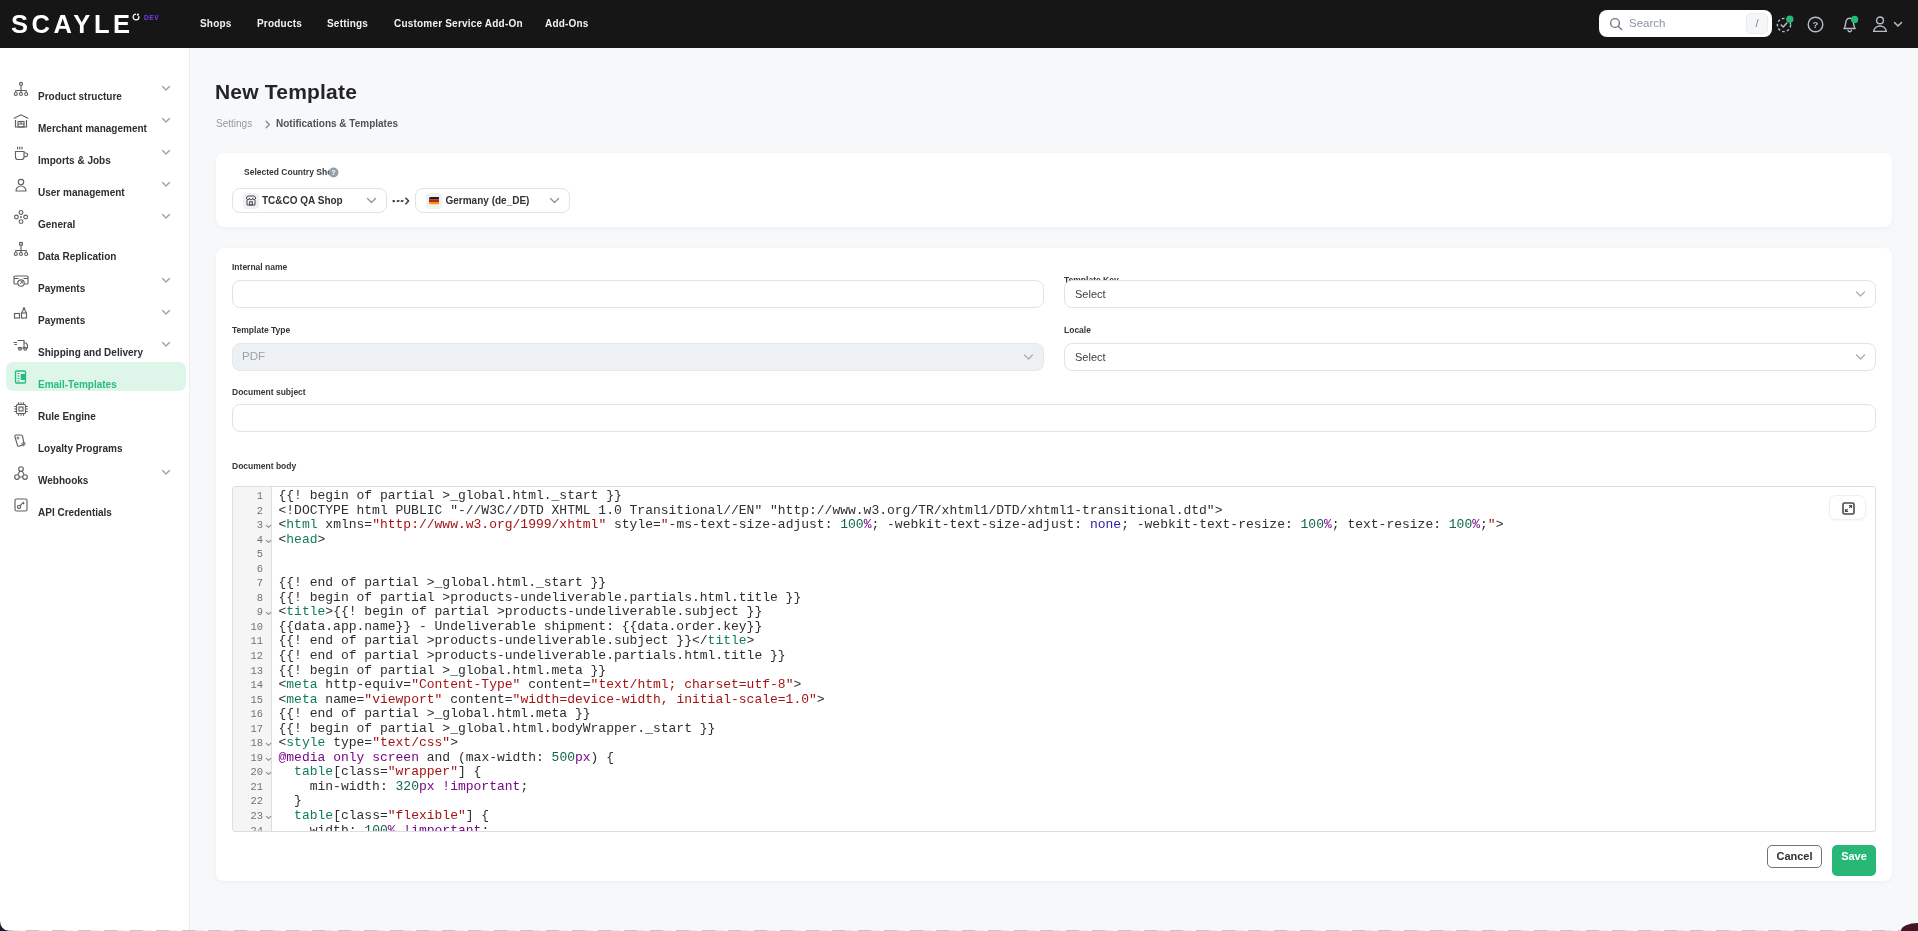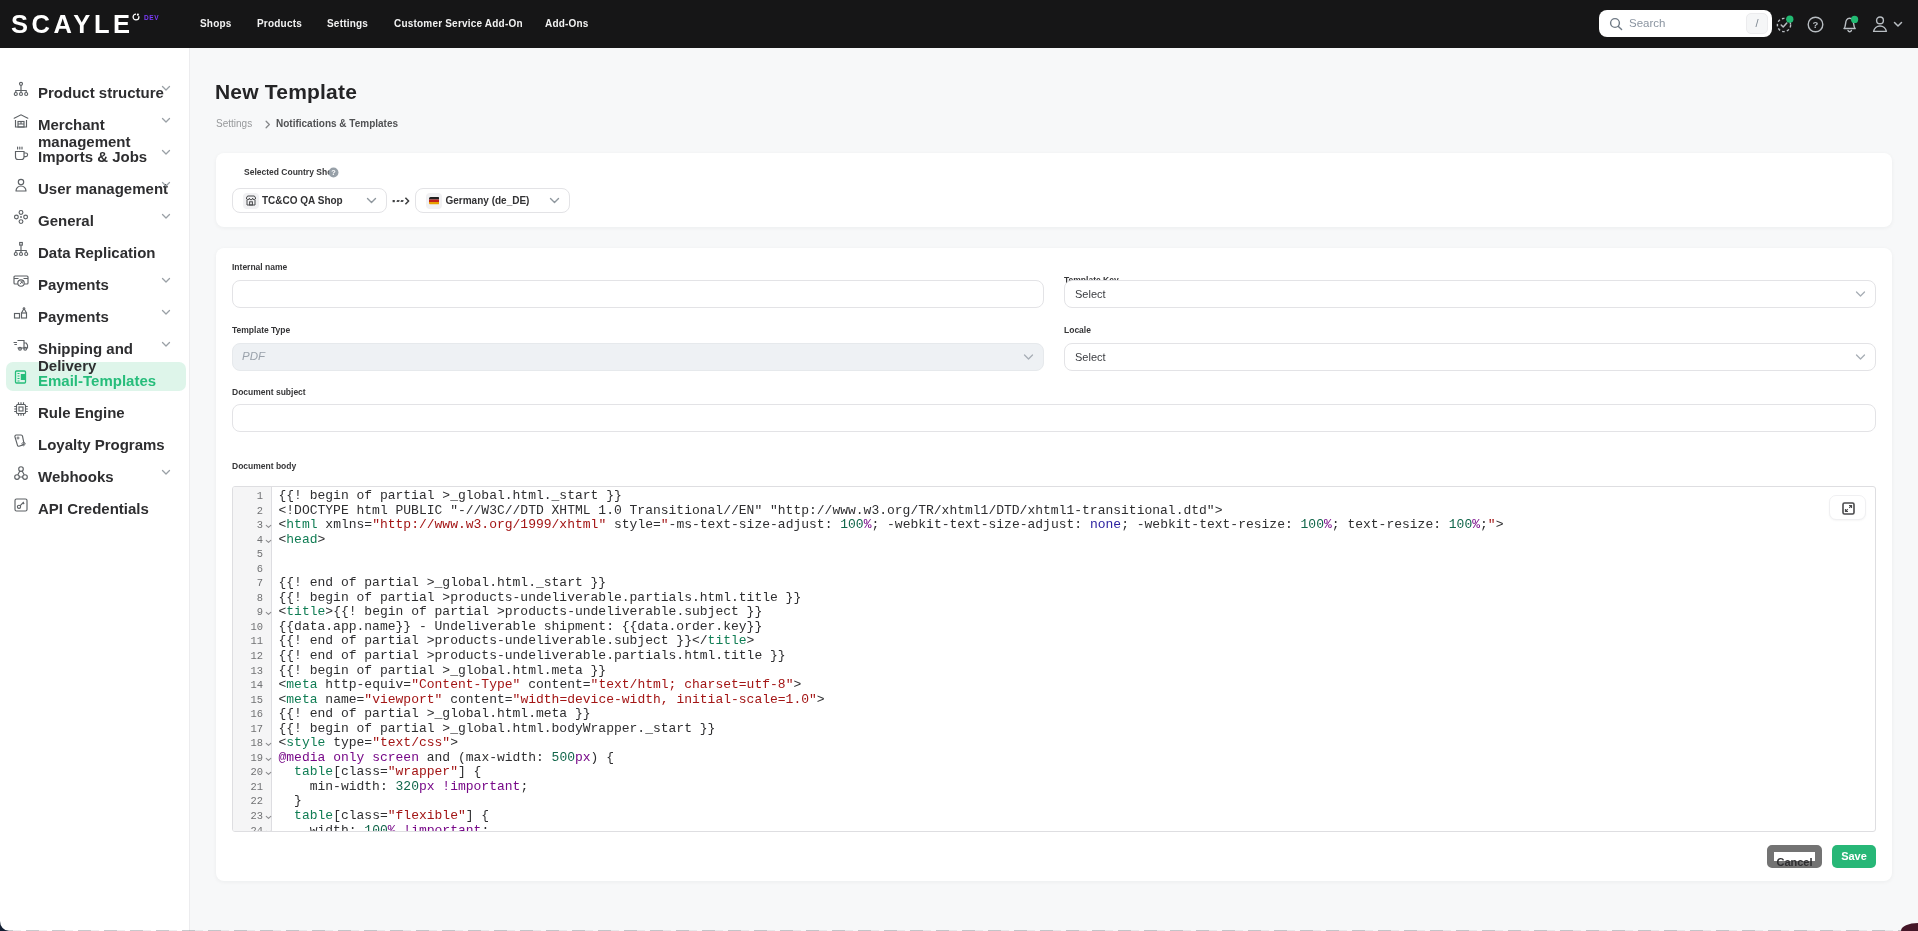--- a/index.html
+++ b/index.html
@@ -15,59 +15,59 @@
 .nav { position:absolute; top:0; height:48px; line-height:48px; color:#f2f2f2; font-size:10px; font-weight:700; letter-spacing:0.2px; }
 #search { position:absolute; left:1587px; top:10px; width:173px; height:27px; background:#fff; border-radius:8px;margin-left:12px; }
 #search .ph { position:absolute; left:30px; top:7px; font-size:11.5px; color:#8a94a0; }
 #slash { position:absolute; left:147px; top:3px; width:22px; height:21px; background:#f5f6f7; border:1px solid #ececee; border-radius:5px; color:#7d8791; font-size:11px; text-align:center; line-height:19px; }
 .hicon { position:absolute; top:15px; }
 
 
 #sidebar { position:absolute; left:0; top:48px; width:190px; height:883px; background:#fff; border-right:1px solid #ececee; }
 .mi { position:absolute; left:0; width:190px; height:32px; }
 .mi .ictn { position:absolute; left:13px; top:8px; width:16px; height:16px; }
-.mi .lbl { position:absolute; left:38px; top:11px; font-size:15px; font-weight:700; color:#2e2e30; }
+.mi .lbl { position:absolute; left:38px; top:18px; font-size:10px; font-weight:700; color:#2e2e30; }
 .mi .chev { position:absolute; left:161px; top:12px; }
 #sel { position:absolute; left:5.5px; top:362px; width:180px; height:29px; background:#def5ea; border-radius:7px; }
 
 
 #h1 { position:absolute; left:215px; top:80.5px; font-size:21px; font-weight:700; color:#242426; letter-spacing:0.2px; line-height:1; }
 #bc { position:absolute; left:216px; top:118px; font-size:10px; color:#97999b; }
 #bc b { position:absolute; left:60px; top:0; color:#515254; font-weight:700; white-space:nowrap; }
 #bc .sep { position:absolute; left:46px; top:0.5px; }
 
 .card { position:absolute; left:216px; width:1676px; background:#fff; border-radius:8px; box-shadow:0 1px 4px rgba(25,30,40,0.05); }
 #card1 { top:153px; height:74px; }
 #card2 { top:248px; height:633px; }
 
 .flabel { position:absolute; font-size:8.5px; font-weight:700; color:#363638; }
 .inp { position:absolute; background:#fff; border:1px solid #e3e3e6; border-radius:8px; height:28px; }
 .inp.dis { background:#eef1f4; border-color:#e6e9ec; }
 .sel-txt { position:absolute; left:13px; top:7px; font-size:11px; font-weight:400; color:#3b3d41; }
-.sel-txt.gray { color:#9aa2ab; font-weight:400; font-size:11.5px;font-style:italic; }
+.sel-txt.gray { color:#9aa2ab; font-weight:400; font-size:11.5px; }
 
 
 .chip { position:absolute; background:#fff; border:1px solid #e3e3e6; border-radius:8px; height:25px; }
 
 
 #editor { position:absolute; left:232px; top:486px; width:1644px; height:346px; border:1px solid #dedee1; border-radius:3px; background:#fff; overflow:hidden; }
 #gutter { position:absolute; left:0; top:0; width:39px; height:346px; background:#f5f5f6; border-right:1px solid #dddde1; }
 #nums { position:absolute; left:0; top:2px; width:30px; text-align:right; font-family:"Liberation Mono", monospace; font-size:10.45px; line-height:14.55px; color:#717274; white-space:pre; }
 #code { position:absolute; left:45.5px; top:2px; font-family:"Liberation Mono", monospace; font-size:13px; line-height:14.55px; color:#2e2e30; white-space:pre; }
 #code .t { color:#107d54; }   
 #code .s { color:#a31515; }   
 #code .k { color:#770888; }   
 #code .a { color:#2b21a0; }   
 #code .n { color:#11664a; }   
 .fold { position:absolute; left:32px; width:7px; height:7px; }
 #expand { position:absolute; right:9px; top:8px; width:37px; height:25px; background:#fff; border:1px solid #f0f0f2; border-radius:7px; box-shadow:0 1px 2px rgba(0,0,0,0.04); }
 
 
-#cancel { position:absolute; left:1767px; top:845px; width:55px; height:23px; background:#fff; border:7px solid #737373; border-radius:5px; font-size:11px; font-weight:700; color:#2f2f31; text-align:center; line-height:21px; }
-#save { position:absolute; left:1832px; top:845px; width:44px; height:23px; background:#27b777; border-radius:5px; font-size:11px; font-weight:700; color:#fff; text-align:center; line-height:23px; }
+#cancel { position:absolute; left:1767px; top:845px; width:55px; height:23px; background:#fff; border:1px solid #737373; border-radius:5px; font-size:11px; font-weight:700; color:#2f2f31; text-align:center; line-height:21px; }
+#save { position:absolute; left:1832px; top:845px; width:44px; height:31px; background:#27b777; border-radius:5px; font-size:11px; font-weight:700; color:#fff; text-align:center; line-height:23px; }
 
 
 #blcorner { position:absolute; left:0; bottom:0; z-index:50; }
 #brcorner { position:absolute; right:0; bottom:0; z-index:50; }
 </style>
 </head>
 <body>
 
 <svg id="blcorner" width="9" height="10">
     <path d="M0,0 A9,10 0 0 0 9,10 L0,10 Z" fill="#131f33"></path>

